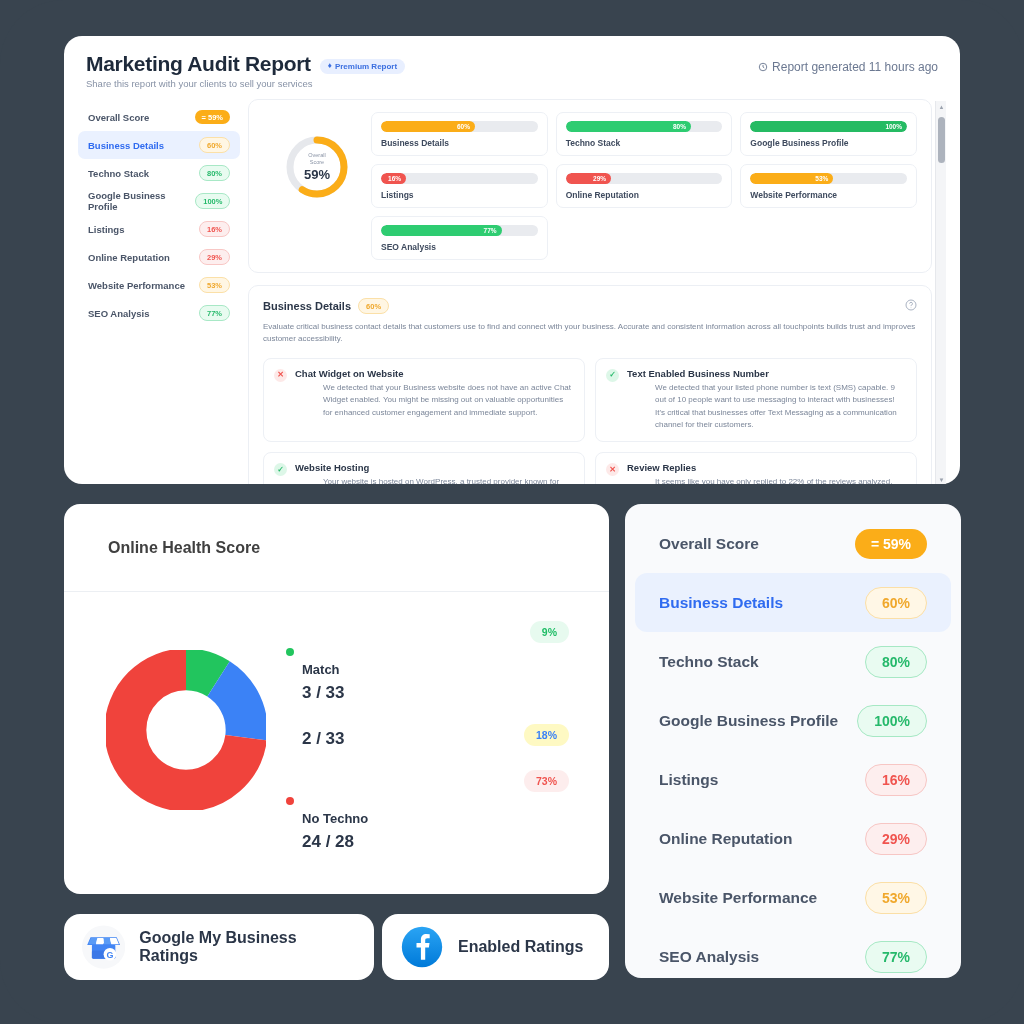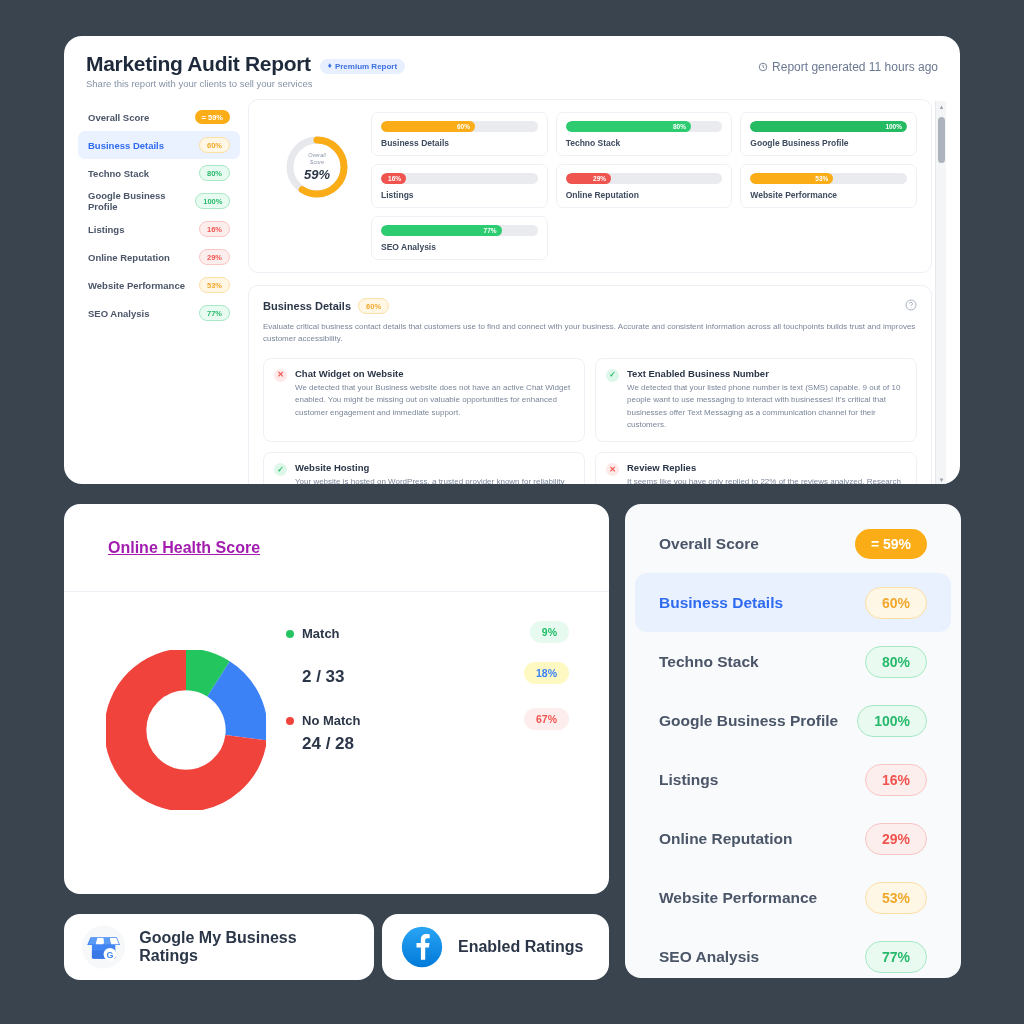--- a/index.html
+++ b/index.html
@@ -89,21 +89,20 @@
     border: 1px solid #eceff4;
     border-radius: 10px;
     margin-bottom: 12px;
   }
   .overview-panel { padding: 12px 14px; display: flex; align-items: flex-start; }
 
   .donut-wrap {
     width: 108px; flex-shrink: 0;
     display: flex; align-items: flex-end; justify-content: center;
     padding-top: 22px;
-    font-style: italic;
   }
   .donut { position: relative; width: 66px; height: 66px; }
   .donut svg { transform: rotate(-90deg); }
   .donut-center {
     position: absolute; inset: 0;
     display: flex; flex-direction: column; align-items: center; justify-content: center;
   }
   .donut-lbl { font-size: 5.5px; color: #8a94a6; line-height: 1.25; }
   .donut-val { font-size: 13px; font-weight: bold; color: #2b3648; margin-top: 1px; }
 
@@ -157,21 +156,21 @@
   }
   .status-ico {
     width: 13px; height: 13px; border-radius: 50%;
     flex-shrink: 0; margin-top: 1px;
     display: flex; align-items: center; justify-content: center;
     font-size: 8px; font-weight: bold; line-height: 1;
   }
   .status-ico.ok { background: #ddf7e8; color: #27b96b; }
   .status-ico.bad { background: #fde9e8; color: #f0544f; }
   .detail-title { font-size: 9.5px; font-weight: bold; color: #2b3648; }
-  .detail-text { font-size: 8px; color: #7b8699; line-height: 1.55; margin-top: 3px; }
+  .detail-text { font-size: 8px; color: #7b8699; line-height: 1.55; margin-top: 3px; margin-left: 28px; }
 
   
   .sb {
     position: absolute; right: 0px; top: 2px; bottom: 2px; width: 11px;
     background: #f4f5f7; border-left: 1px solid #e6e8ec;
   }
   .sb-arrow {
     position: absolute; left: 0; width: 11px; height: 11px;
     display: flex; align-items: center; justify-content: center;
     color: #9aa1ad; font-size: 6px;
@@ -187,28 +186,28 @@
   .health-card {
     position: absolute;
     left: 64px; top: 504px;
     width: 545px; height: 390px;
     background: #ffffff; border-radius: 16px;
   }
   .health-head {
     height: 88px; border-bottom: 1px solid #eceff3;
     display: flex; align-items: center; padding: 0 44px;
   }
-  .health-title { font-size: 16px; font-weight: bold; color: #a21caf; text-decoration: underline; }
+  .health-title { font-size: 16px; font-weight: bold; color: #404040; }
   .health-body { display: flex; padding: 26px 40px 0 22px; }
   .big-donut { width: 200px; flex-shrink: 0; display:flex; align-items:flex-start; justify-content:center; padding-top: 32px;}
   .legend { flex: 1; padding-top: 8px; }
   .legend-row { margin-bottom: 26px; position: relative; }
   .legend-top { display: flex; align-items: center; gap: 8px; }
   .dot { width: 8px; height: 8px; border-radius: 50%; flex-shrink: 0; }
-  .legend-name { font-size: 13px; font-weight: bold; color: #2b3648; }
+  .legend-name { font-size: 13px; font-weight: bold; color: #2b3648; margin-top: 36px; }
   .legend-count { font-size: 17px; font-weight: bold; color: #2b3648; margin-top: 6px; margin-left: 16px; }
   .legend-pct {
     position: absolute; right: 0; top: -5px;
     font-size: 10.5px; font-weight: bold;
     padding: 5px 12px; border-radius: 13px;
   }
   .legend-pct.green { background: #e7faef; color: #1fbd66; }
   .legend-pct.blue  { background: #fef9c3; color: #3b82f6; }
   .legend-pct.red   { background: #fdeded; color: #f0544f; }
 
@@ -456,33 +455,34 @@
             <circle id="segC" cx="21" cy="21" r="15.9155" fill="none" stroke="#f0433c" stroke-width="11" stroke-dasharray="73 27" stroke-dashoffset="-27"></circle>
           </g>
         </svg>
       </div>
       <div class="legend">
         <div class="legend-row">
           <div class="legend-top">
             <span class="dot" style="background:#22c55e"></span>
             <span class="legend-name">Match</span>
           </div>
+          <div class="legend-count">3 / 33</div>
           <div class="legend-pct green">9%</div>
         </div>
         <div class="legend-row">
           <div class="legend-count">2 / 33</div>
           <div class="legend-pct blue">18%</div>
         </div>
         <div class="legend-row">
           <div class="legend-top">
             <span class="dot" style="background:#f0433c"></span>
-            <span class="legend-name">No Match</span>
+            <span class="legend-name">No Techno</span>
           </div>
           <div class="legend-count">24 / 28</div>
-          <div class="legend-pct red">67%</div>
+          <div class="legend-pct red">73%</div>
         </div>
       </div>
     </div>
   </div>
 
   <div class="rate-btn rate-gmb">
     <svg width="44" height="44" viewBox="0 0 48 48">
       <circle cx="24" cy="24" r="24" fill="#f7f8fa"></circle>
       <rect x="11" y="21" width="26" height="16" rx="1.5" fill="#4285f4"></rect>
       <rect x="11" y="28" width="26" height="9" rx="1.5" fill="#3b78e7"></rect>

